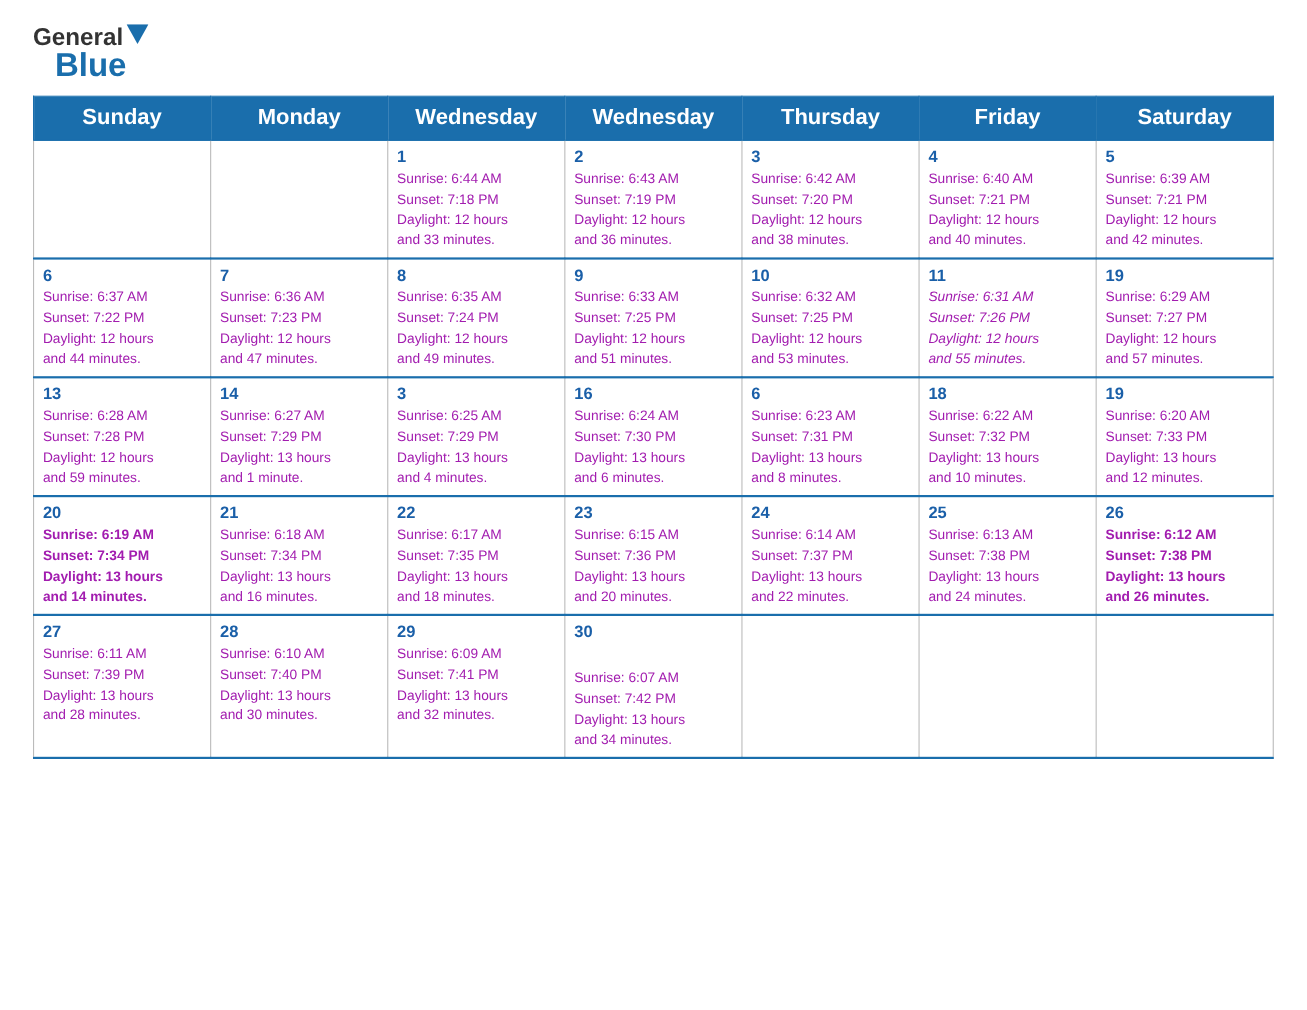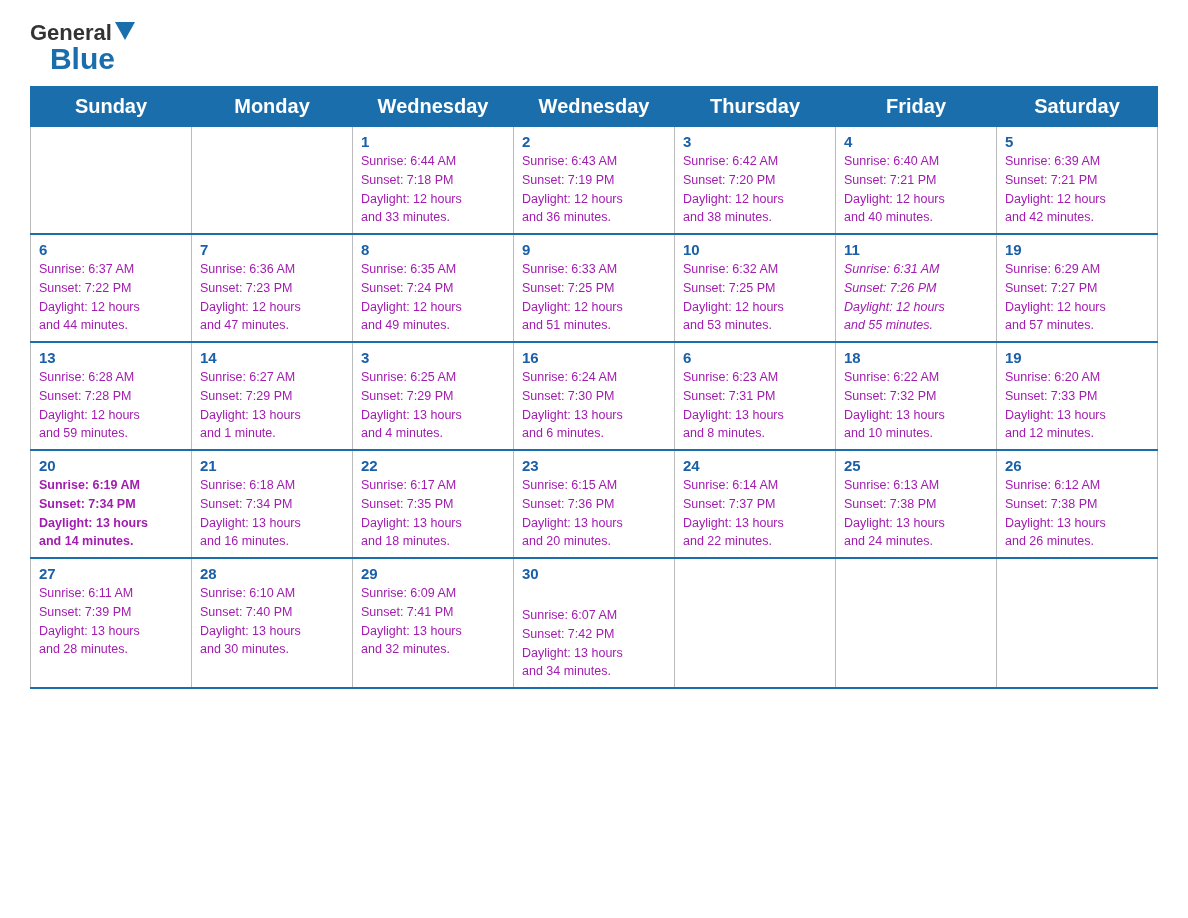--- a/index.html
+++ b/index.html
@@ -294,21 +294,21 @@
         </td>
         <td>
           <span class="day-num">25</span>
           <div class="day-info" style="white-space: pre-line;">Sunrise: 6:13 AM
 Sunset: 7:38 PM
 Daylight: 13 hours
 and 24 minutes.</div>
         </td>
         <td>
           <span class="day-num">26</span>
-          <div class="day-info" style="white-space: pre-line;">Sunrise: 6:12 AM
+          <div class="day-info" style="white-space: pre-line; font-weight: bold;">Sunrise: 6:12 AM
 Sunset: 7:38 PM
 Daylight: 13 hours
 and 26 minutes.</div>
         </td>
       </tr>
       <tr>
         <td>
           <span class="day-num">27</span>
           <div class="day-info" style="white-space: pre-line;">Sunrise: 6:11 AM
 Sunset: 7:39 PM

